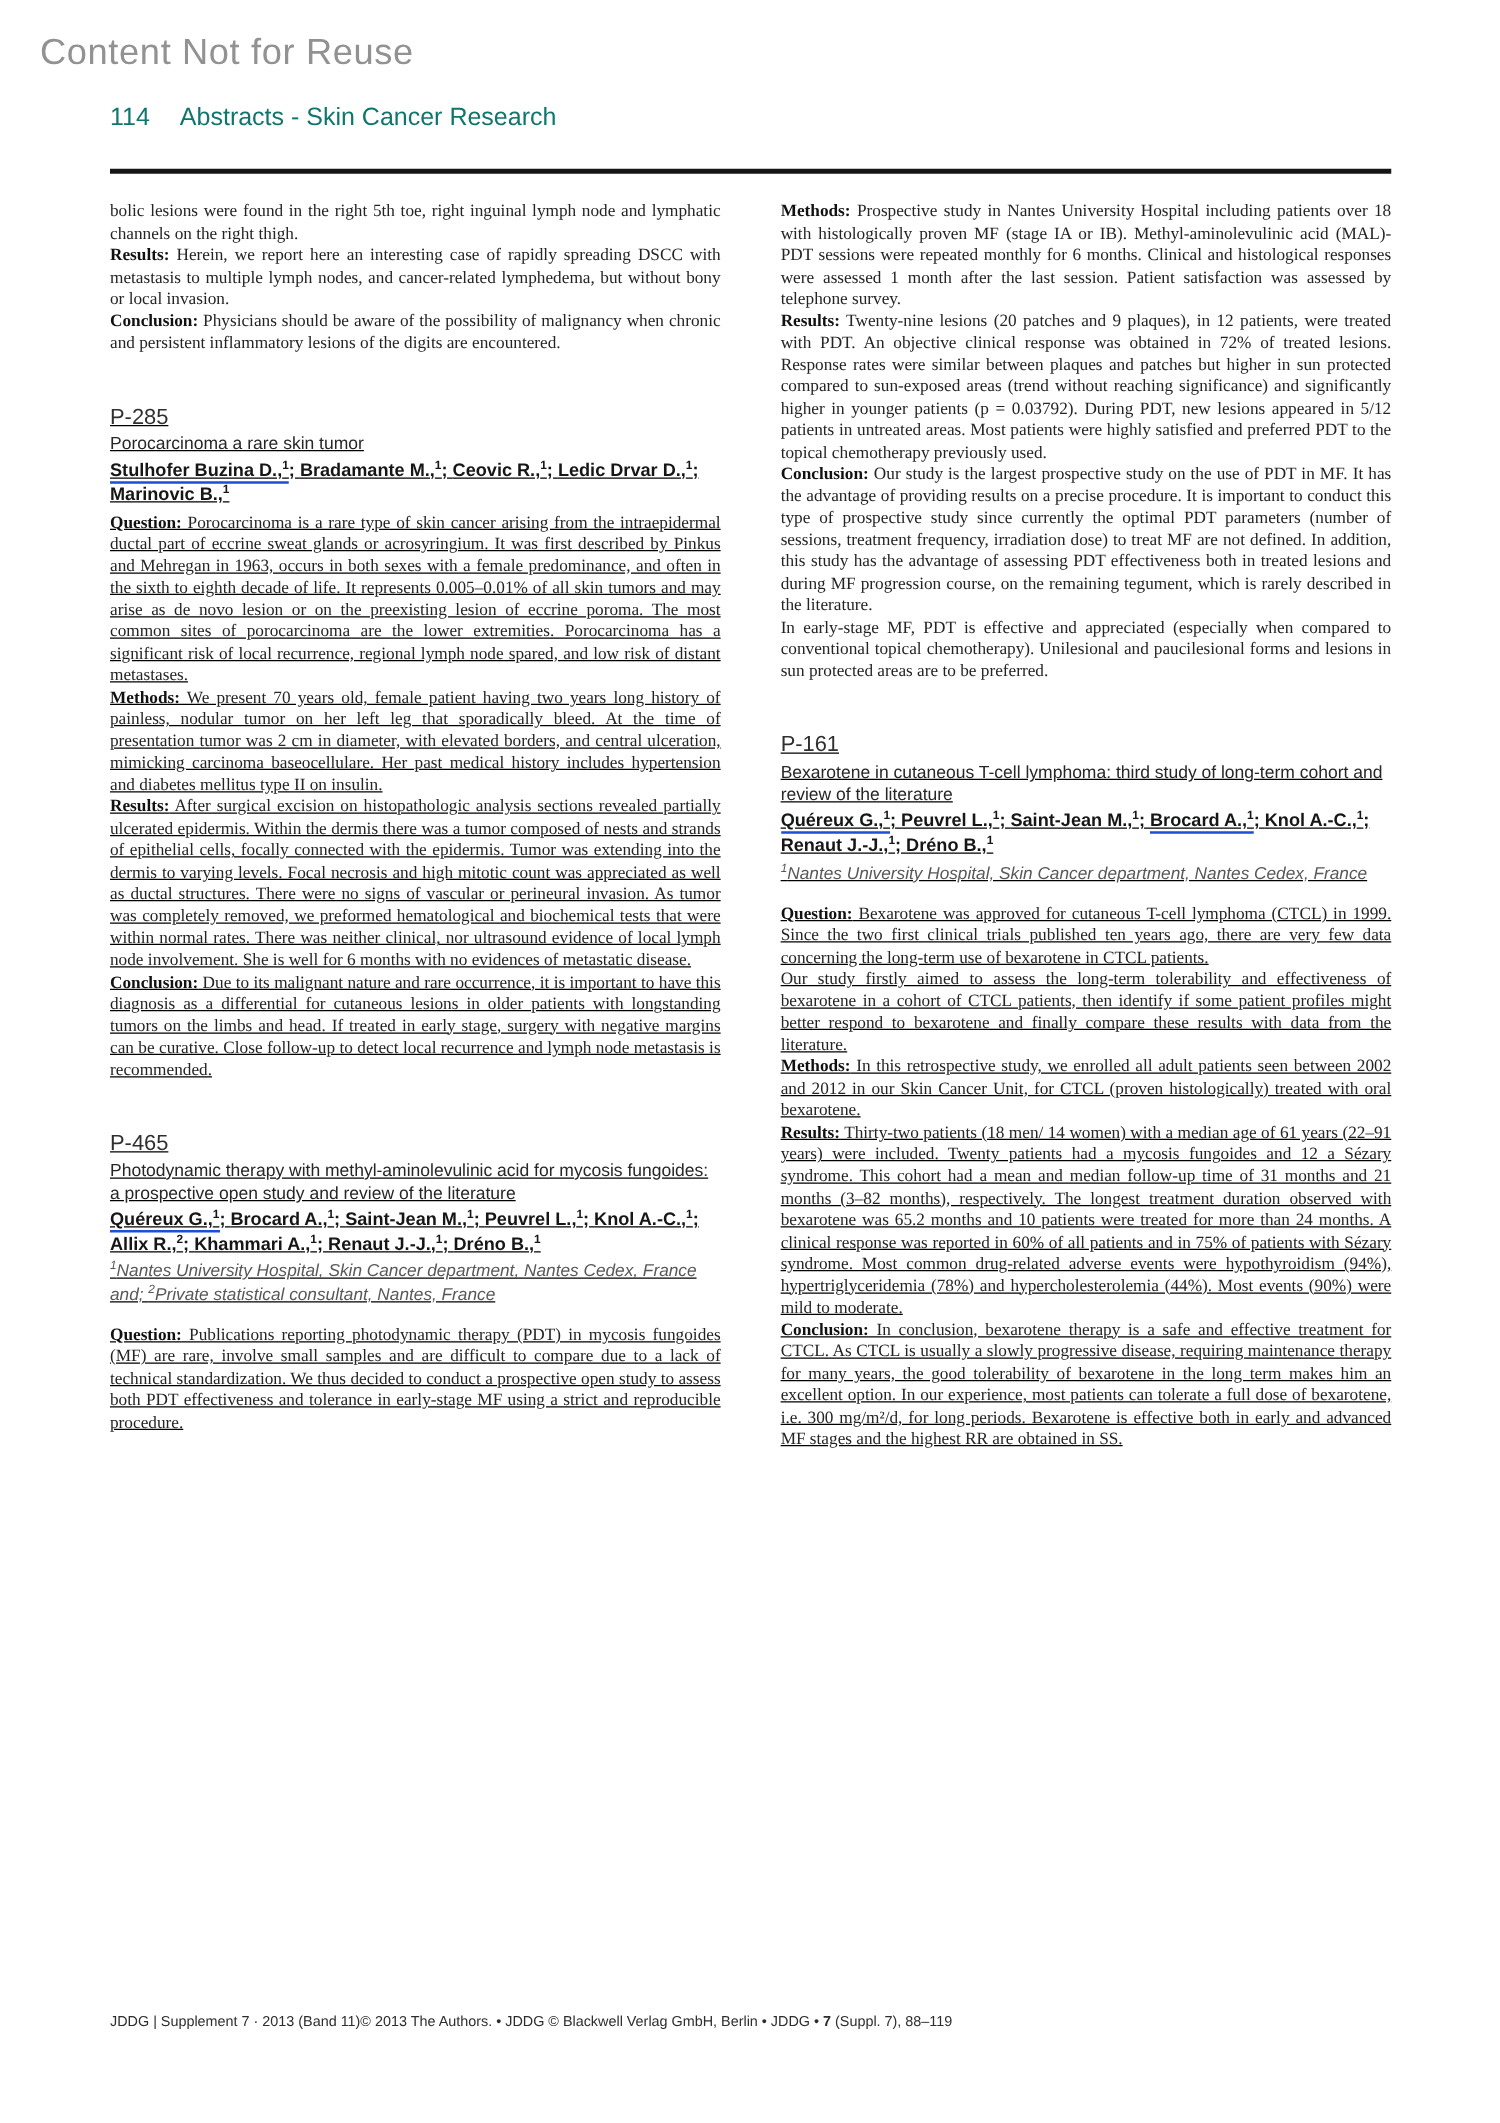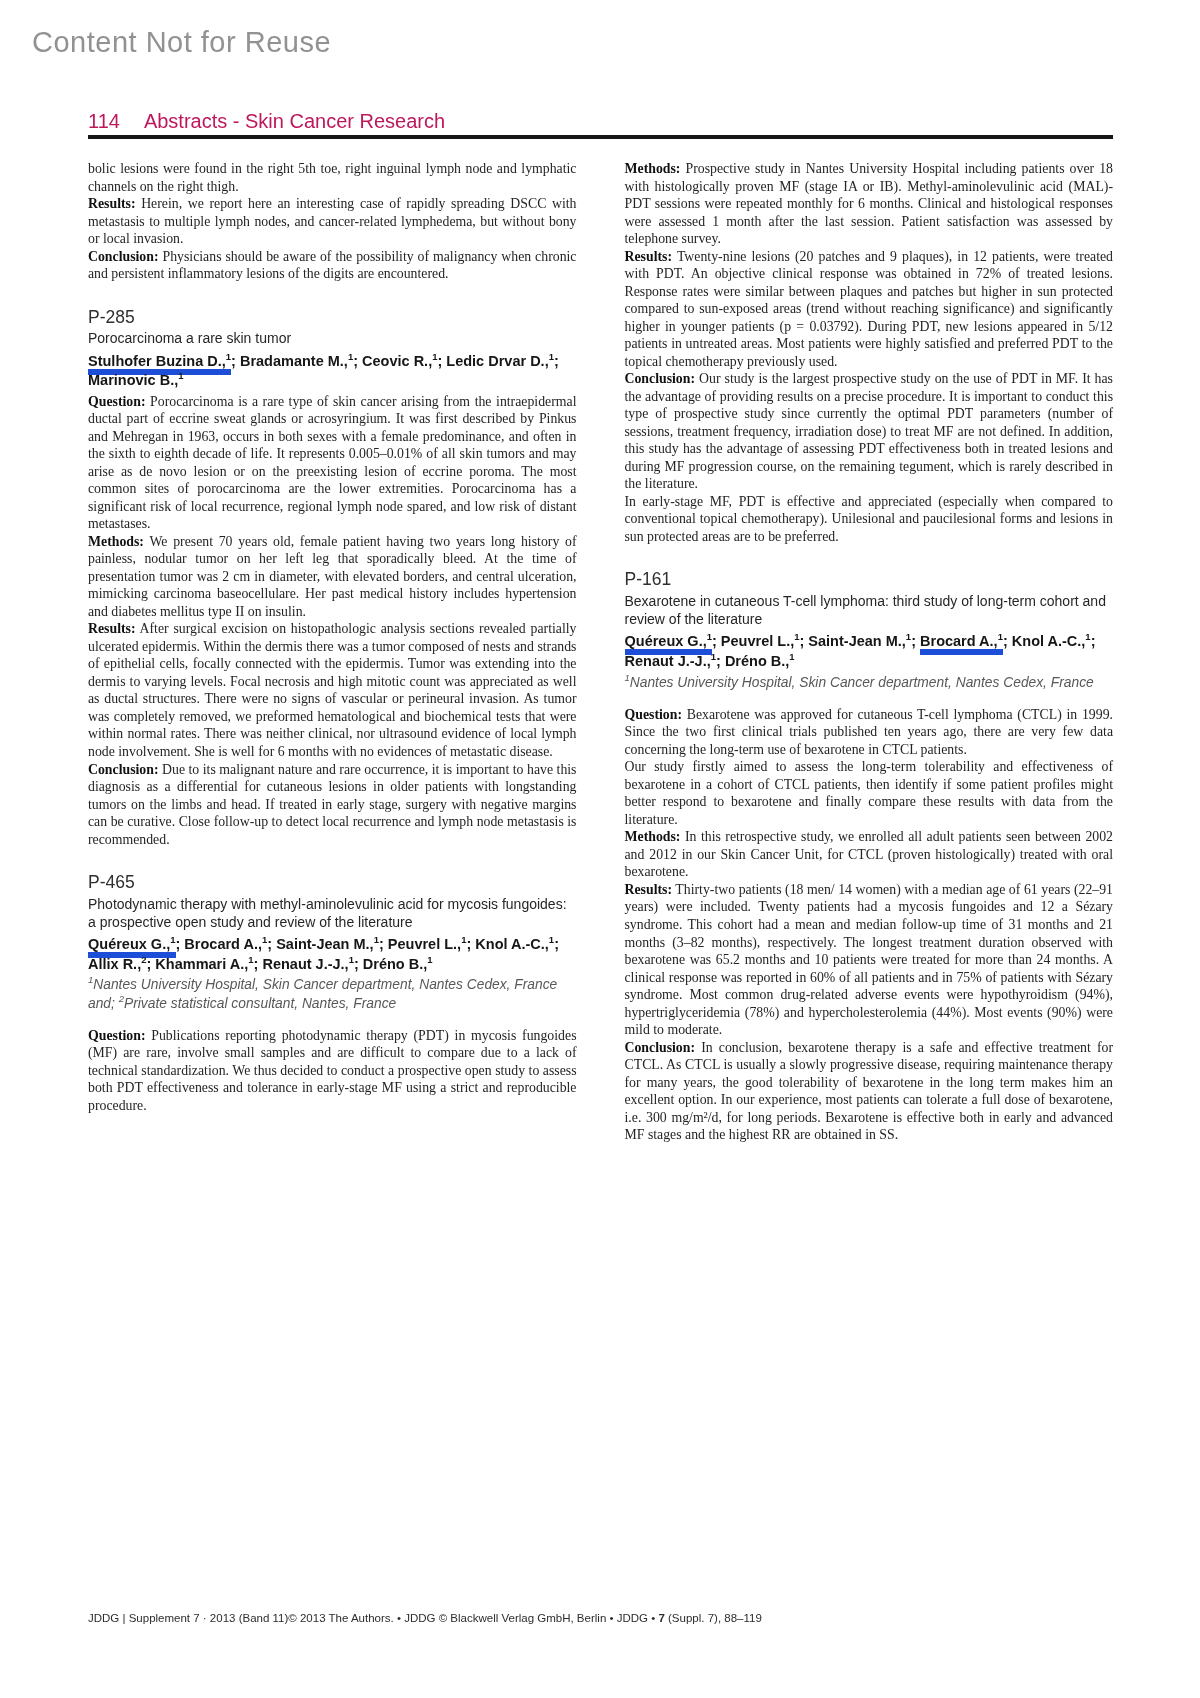--- a/index.html
+++ b/index.html
@@ -2,38 +2,38 @@
 <html><head>
 <meta charset="utf-8">
 <style>
   html,body{margin:0;padding:0;background:#ffffff;}
   body{position:relative;width:1200px;height:1698px;overflow:hidden;
        font-family:"Liberation Serif", serif;-webkit-font-smoothing:antialiased;}
 
   .watermark{position:absolute;left:32px;top:26px;
     font-family:"Liberation Sans",sans-serif;font-size:29px;color:#929292;letter-spacing:.5px;}
 
-  .pagehead{position:absolute;left:88px;top:110px;width:1025px;
-    font-family:"Liberation Sans",sans-serif;font-size:20px;color:#be185d;}
+  .pagehead{position:absolute;left:88px;top:83px;width:1025px;
+    font-family:"Liberation Sans",sans-serif;font-size:20px;color:#0f766e;}
   .pagehead .pnum{display:inline-block;margin-right:24px;}
   .head-rule{position:absolute;left:88px;top:135px;width:1025px;height:4px;background:#161616;}
 
   .cols{position:absolute;left:88px;top:160px;width:1025px;display:flex;gap:48px;}
   .col{flex:1;min-width:0;}
 
   .body-para{margin:0;font-size:13.8px;line-height:1.27;color:#242424;
     text-align:justify;}
   .body-para b{color:#111;}
 
-  .abstract{margin-top:23px;}
+  .abstract{margin-top:39px;text-decoration:underline;}
   .abs-id{font-family:"Liberation Sans",sans-serif;font-size:17.5px;color:#2f2f2f;line-height:1.3;}
   .abs-title{font-family:"Liberation Sans",sans-serif;font-size:14px;color:#262626;line-height:1.3;margin:1px 0 4px 0;}
   .abs-authors{font-family:"Liberation Sans",sans-serif;font-weight:bold;font-size:14.5px;
     color:#161616;line-height:1.35;margin:0 0 2px 0;}
-  .abs-authors .uname{border-bottom:6px solid #1d4ed8;}
+  .abs-authors .uname{border-bottom:2px solid #1d4ed8;}
   sup{font-size:9.5px;vertical-align:super;line-height:0;}
   .abs-affil{font-family:"Liberation Sans",sans-serif;font-style:italic;font-size:13.8px;
     color:#585858;line-height:1.32;margin:2px 0 14px 0;}
 
   .footer{position:absolute;left:88px;top:1612px;width:1025px;display:flex;
     justify-content:flex-start;font-family:"Liberation Sans",sans-serif;
     font-size:11.5px;color:#2d2d2d;}
 </style>
 </head>
 <body>

